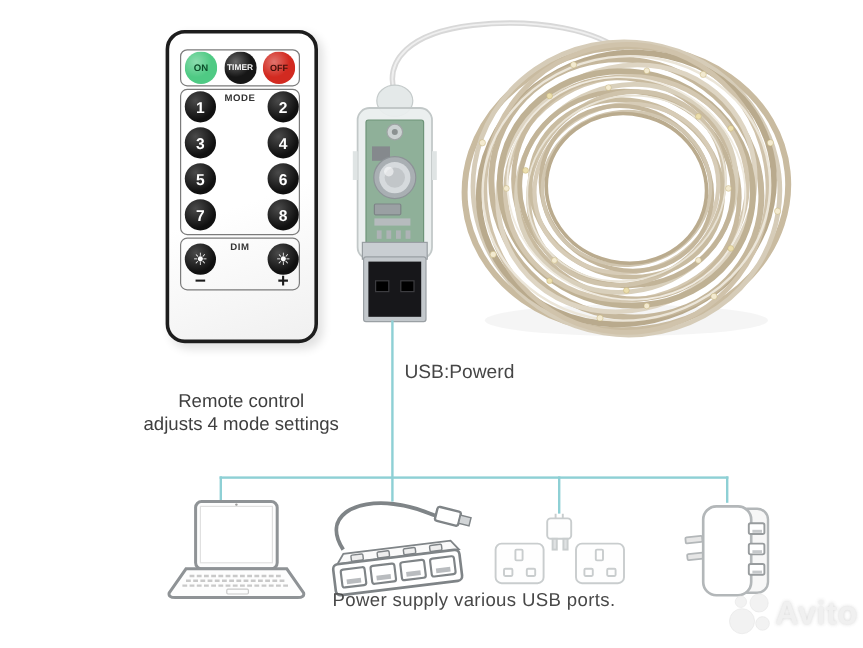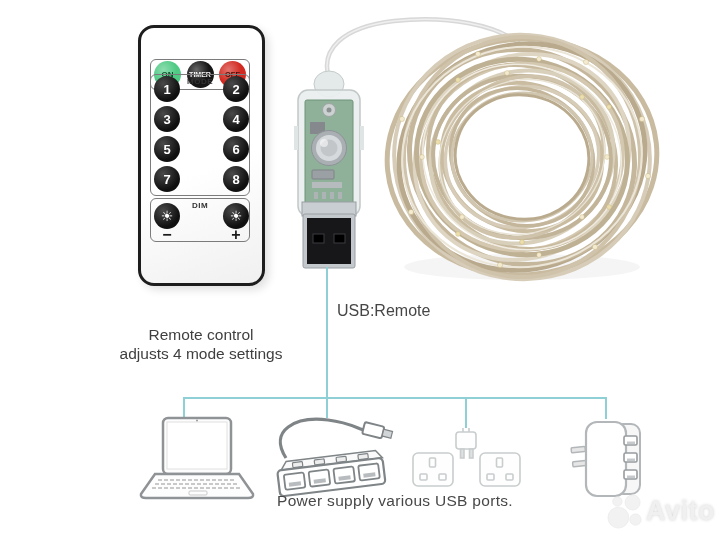--- a/index.html
+++ b/index.html
@@ -6,21 +6,21 @@
   #scene{position:relative;width:719px;height:540px;background:#fff;overflow:hidden;
          font-family:"Liberation Sans",sans-serif;}
   .abs{position:absolute;}
 
   
   #remote{position:absolute;left:138px;top:25px;width:121px;height:255px;
           border:3px solid #1d1d1d;border-radius:16px;
           background:linear-gradient(160deg,#ffffff 55%,#f0f0f0);
           box-shadow:4px 4px 8px rgba(0,0,0,.12);}
   .rc-box{position:absolute;border:1px solid #7b7b7b;border-radius:6px;box-sizing:border-box;}
-  #rc-power{left:9px;top:31px;width:100px;height:31px;display:flex;align-items:center;
+  #rc-power{left:9px;top:13px;width:100px;height:31px;display:flex;align-items:center;
             justify-content:space-between;padding:0 3px;}
   .pwr{width:27px;height:27px;border-radius:50%;display:flex;align-items:center;
        justify-content:center;font-weight:bold;}
   .pwr-on{font-size:8px;color:#0d4f2b;}
   .pwr-timer{font-size:7px;color:#f3f3f3;}
   .pwr-off{font-size:7.5px;color:#45100a;}
   #rc-mode{left:9px;top:46px;width:100px;height:122px;}
   .grp-label{position:absolute;top:2px;left:0;right:0;text-align:center;font-size:8px;
              font-weight:bold;color:#333;letter-spacing:.5px;}
   .numbtn{position:absolute;width:26px;height:26px;border-radius:50%;
@@ -181,21 +181,21 @@
       </div>
       <div id="dim-minus" class="dim-sign">−</div>
       <div id="dim-plus" class="dim-sign">+</div>
     </div>
   </div>
 
   <div id="remote-caption" class="abs">
     <div>Remote control</div>
     <div>adjusts 4 mode settings</div>
   </div>
-  <div id="usb-label" class="abs">USB:Remote</div>
+  <div id="usb-label" class="abs">USB:Powerd</div>
 
   <div id="tl-v" class="tline"></div>
   <div id="tl-h" class="tline"></div>
   <div id="tl-d1" class="tline"></div>
   <div id="tl-d3" class="tline"></div>
   <div id="tl-d4" class="tline"></div>
 
   <svg id="laptop" class="abs" viewBox="0 0 122 88">
     <rect x="27" y="4" width="68" height="56" rx="5" fill="#fdfdfd" stroke="#8f9396" stroke-width="2.5"></rect>
     <rect x="31" y="8" width="60" height="47" fill="#ffffff" stroke="#e0e0e0" stroke-width="1"></rect>

